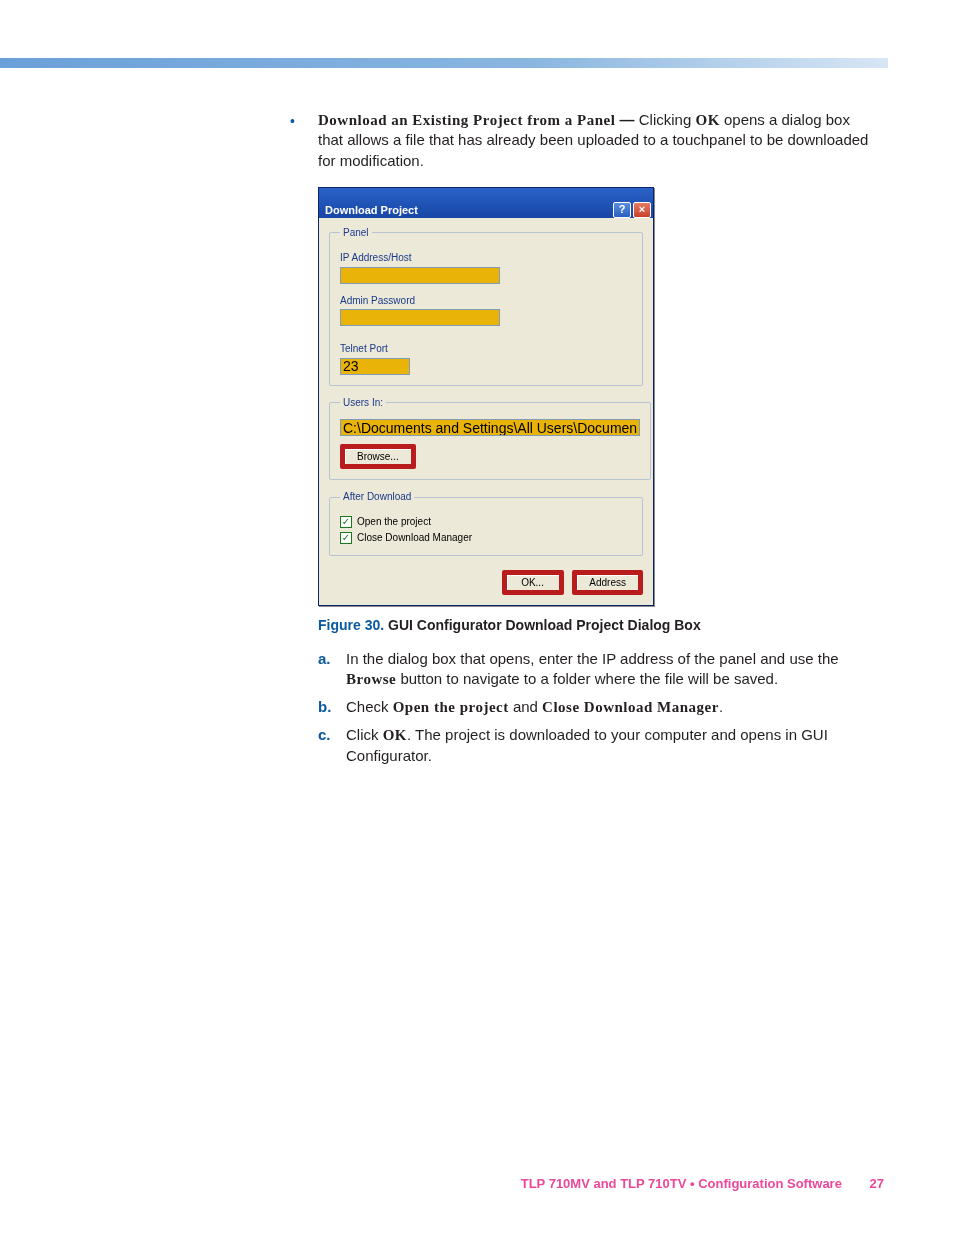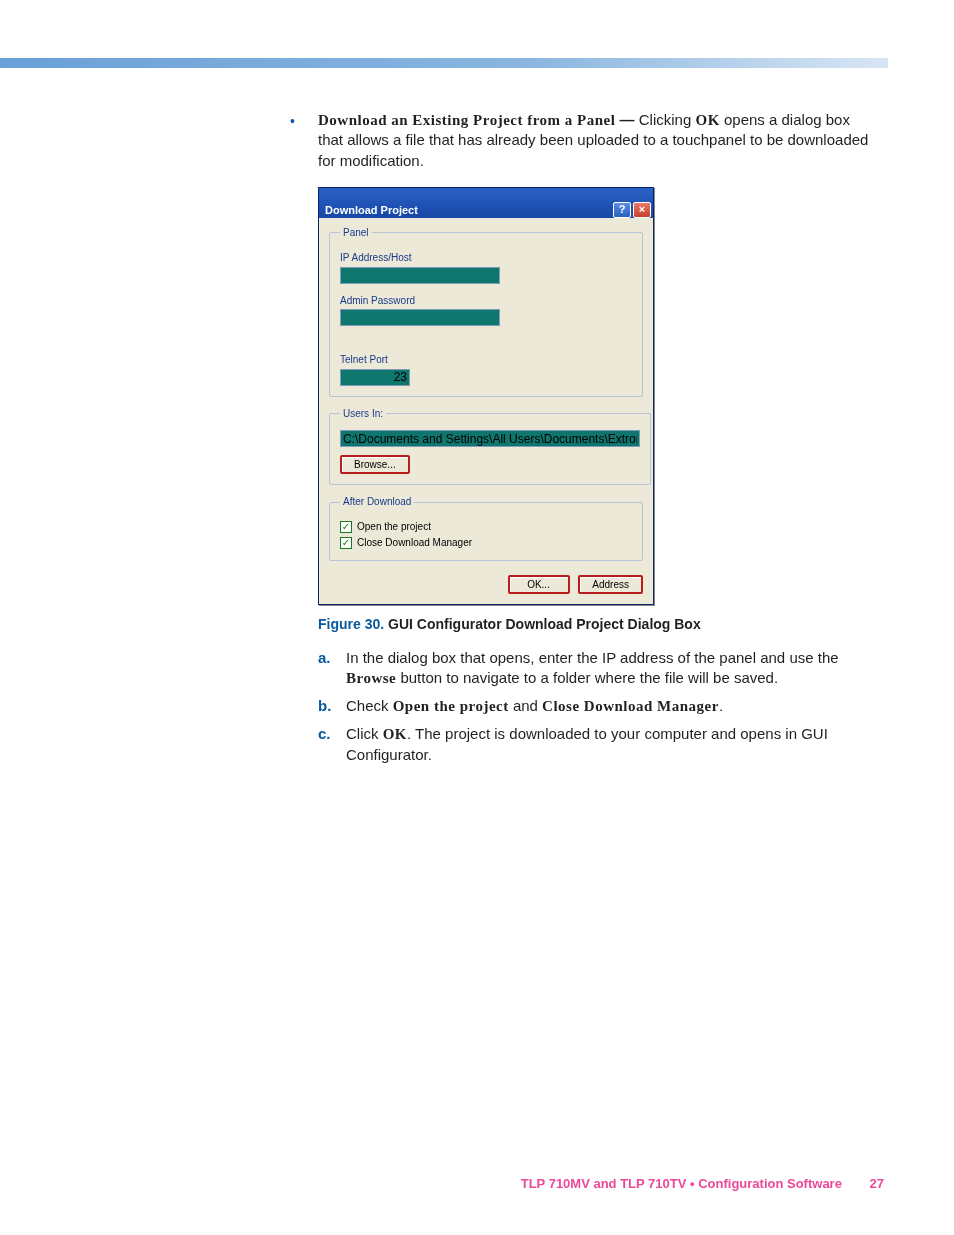--- a/index.html
+++ b/index.html
@@ -66,30 +66,30 @@
   fieldset {
     border: 1px solid #b8c3d6;
     border-radius: 2px;
     padding: 8px 10px 10px;
     margin-bottom: 10px;
   }
   legend { font-size: 10px; color: #1a3a8a; padding: 0 3px; }
   .flabel { color: #1a3a8a; font-size: 10px; margin-top: 4px; }
   .text-input {
     width: 160px; height: 17px;
-    border: 1px solid #7f9db9; background: #0f766e;
-    font-size: 12px; padding: 0 2px; color: #000;
-    display: block; margin-top: 2px; text-align: right;
+    border: 1px solid #7f9db9; background: #eab308;
+    font-size: 14px; padding: 0 2px; color: #000;
+    display: block; margin-top: 2px;
   }
   .text-input.small { width: 70px; }
   .text-input.long { width: 300px; }
   .winbtn {
     font-size: 10px; padding: 2px 12px;
     background: #ece9d8;
-    border: 2px solid #b91c1c; border-radius: 2px;
+    border: 5px solid #b91c1c; border-radius: 2px;
     box-shadow: inset 1px 1px 0 #fff;
     color: #000;
   }
   .chk-row { display: flex; align-items: center; gap: 5px; margin-top: 3px; }
   .chkbox {
     width: 12px; height: 12px; border: 1px solid #1a7a1a;
     display: inline-flex; align-items: center; justify-content: center;
     font-size: 10px; color: #1a7a1a; background: #fff;
   }
   .chk-label { color: #000; font-size: 10px; }
@@ -144,21 +144,21 @@
       <span class="tb-btn tb-close">×</span>
     </div>
     <div class="dlg-body">
 
       <fieldset>
         <legend>Panel</legend>
         <div class="flabel">IP Address/Host</div>
         <input class="text-input" value="" style="">
         <div class="flabel" style="margin-top:10px">Admin Password</div>
         <input class="text-input" value="" style="">
-        <div class="flabel" style="margin-top:27px">Telnet Port</div>
+        <div class="flabel" style="margin-top:16px">Telnet Port</div>
         <input class="text-input small" value="23" style="">
       </fieldset>
 
       <fieldset>
         <legend>Users In:</legend>
         <input class="text-input long" value="C:\Documents and Settings\All Users\Documents\Extron\GUI Configurator" style="">
         <div style="margin-top:8px">
           <button class="winbtn">Browse...</button>
         </div>
       </fieldset>

